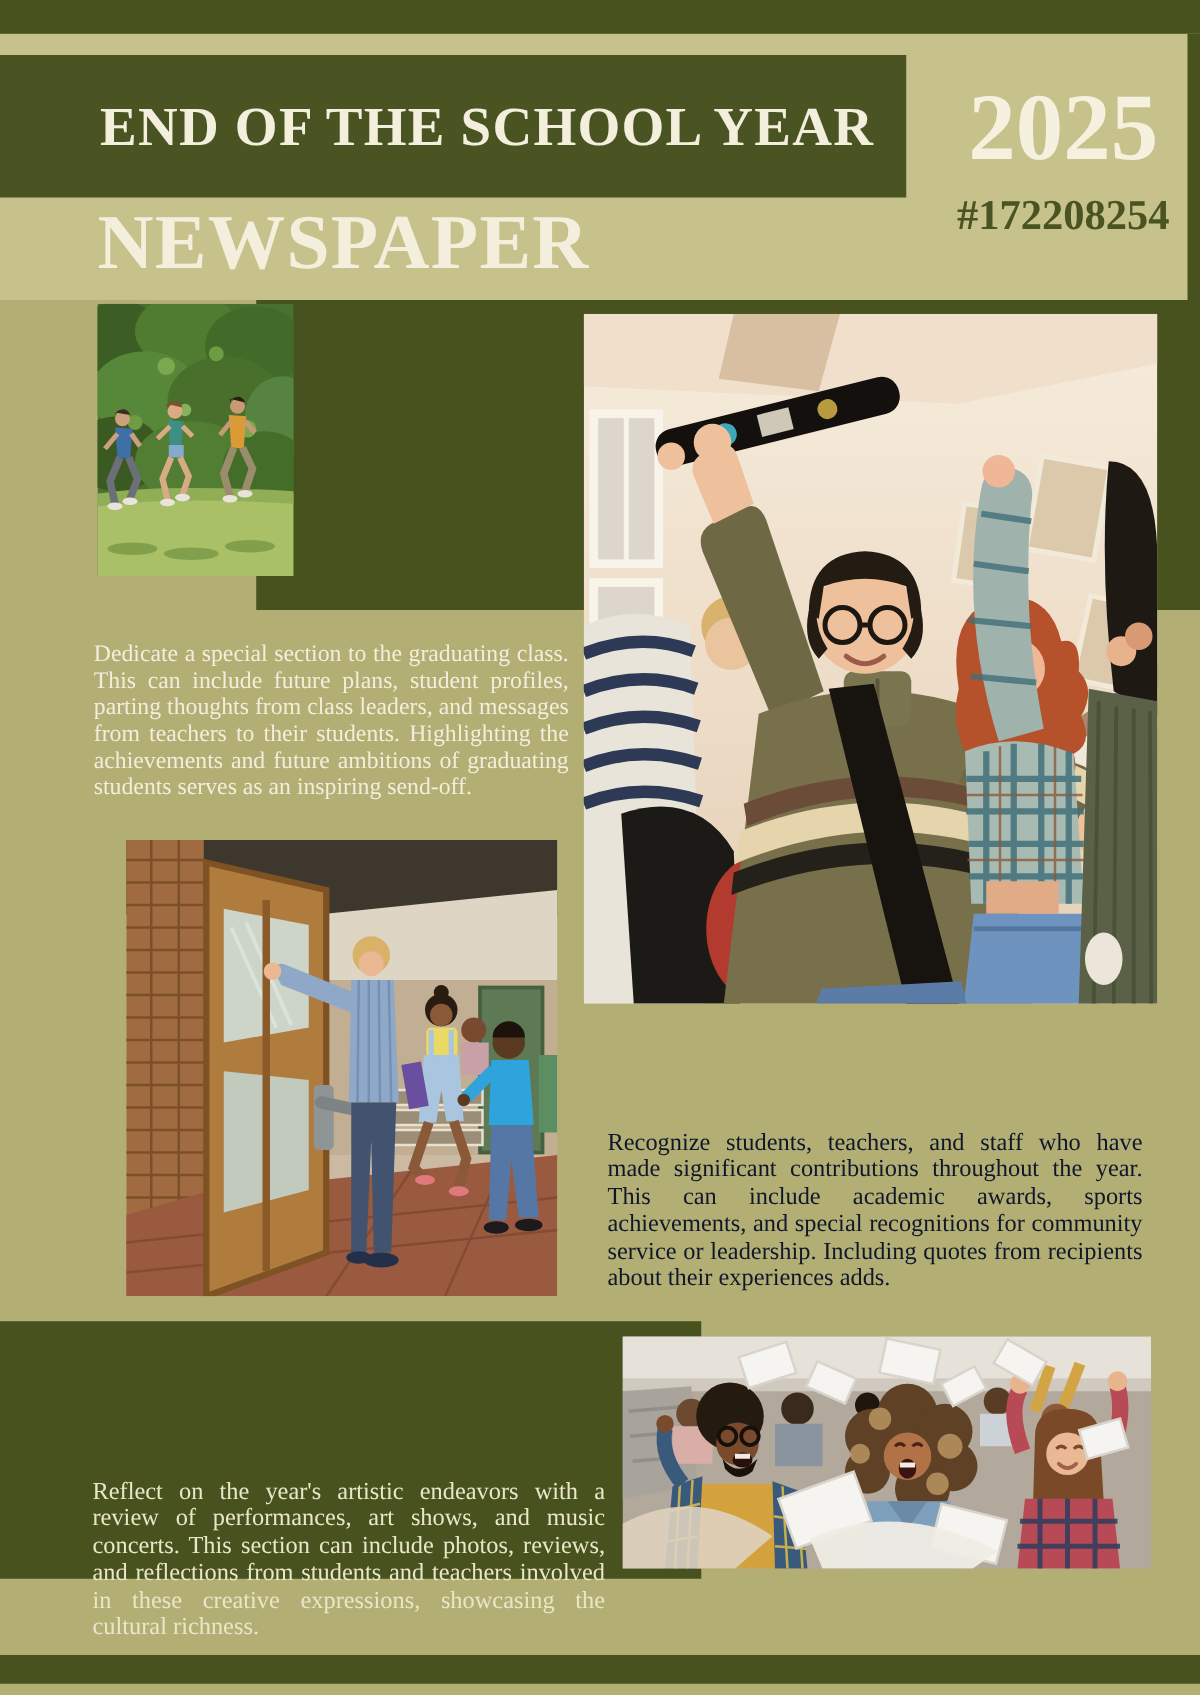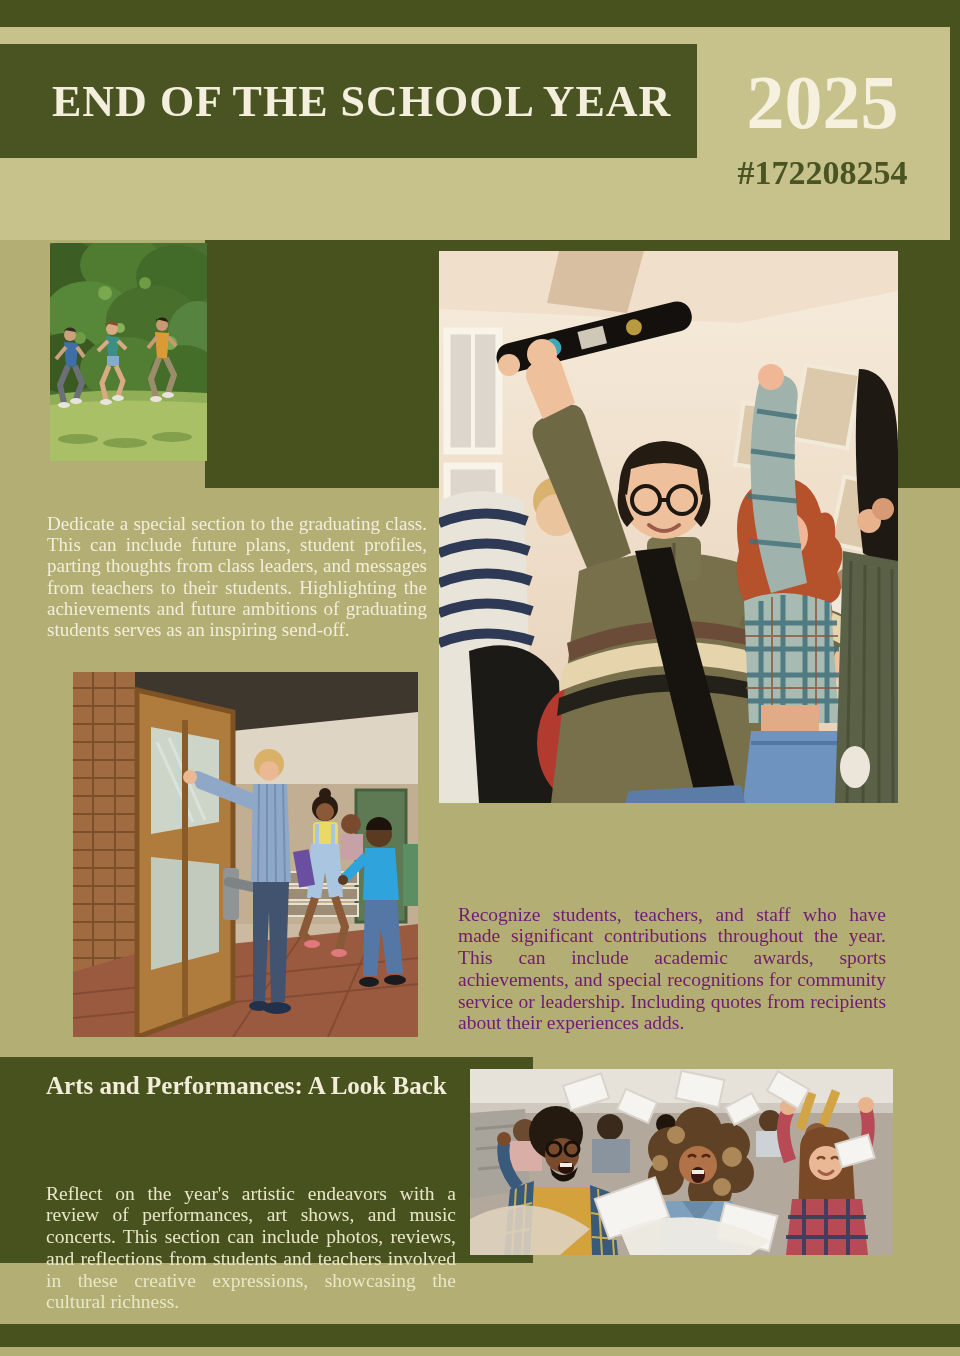--- a/index.html
+++ b/index.html
@@ -1,41 +1,41 @@
 <!DOCTYPE html>
 <html><head>
 <meta charset="utf-8">
 <style>
   html,body{margin:0;padding:0;background:#888;}
   .page{
     position:relative;width:960px;height:1356px;margin:0 auto;
     background:#b2ae74;overflow:hidden;
     font-family:"Liberation Serif","DejaVu Serif",serif;
   }
-  .abs{position:absolute;}
+  .abs{position:absolute;padding-left:28px;}
   .topbar{left:0;top:0;width:960px;height:27px;background:#48521f;}
   .header{left:0;top:27px;width:950px;height:213px;background:#c7c28c;}
   .rightborder{left:950px;top:27px;width:10px;height:213px;background:#48521f;}
   .banner{left:0;top:44px;width:697px;height:114px;background:#4a5422;display:flex;align-items:center;}
   .banner-title{color:#f4efdc;font-weight:bold;font-size:44px;letter-spacing:1px;padding-left:52px;white-space:nowrap;}
   .year{left:695px;top:60px;width:255px;height:84px;display:flex;align-items:center;justify-content:center;
         color:#f6f1de;font-weight:bold;font-size:76px;}
   .issue{left:695px;top:153px;width:255px;height:40px;display:flex;align-items:center;justify-content:center;
          color:#4a5422;font-weight:bold;font-size:34px;}
   .np-title{left:50px;top:152px;color:#f4efdc;font-weight:bold;font-size:62px;line-height:84px;letter-spacing:1px;white-space:nowrap;}
   .panel1{left:205px;top:240px;width:755px;height:248px;background:#48521f;}
   .arts-panel{left:0;top:1057px;width:533px;height:206px;background:#48521f;}
   .bottomband{left:0;top:1324px;width:960px;height:23px;background:#48521f;}
   .photo{overflow:hidden;}
   .photo svg{display:block;width:100%;height:100%;}
   .p-body{color:#f1ecd7;text-align:justify;}
   .p1{left:227px;top:252px;width:196px;font-size:17px;line-height:19.4px;}
   .p2{left:47px;top:494px;width:380px;font-size:19px;line-height:21.2px;color:#f3eedb;}
   .awards-h{left:458px;top:812px;width:450px;font-size:27px;line-height:31px;font-weight:bold;color:#f2edd8;}
-  .awards-b{left:458px;top:884px;width:428px;font-size:19.5px;line-height:21.8px;color:#701a75;}
+  .awards-b{left:458px;top:884px;width:428px;font-size:19.5px;line-height:21.8px;color:#0f172a;}
   .arts-h{left:46px;top:1072px;font-size:25px;font-weight:bold;color:#f2edd8;white-space:nowrap;}
   .arts-b{left:46px;top:1163px;width:410px;font-size:19.5px;line-height:21.8px;color:#e9e7c8;}
   .ph-trees{left:50px;top:243px;width:157px;height:218px;}
   .ph-cele{left:439px;top:251px;width:459px;height:552px;}
   .ph-door{left:73px;top:672px;width:345px;height:365px;}
   .ph-papers{left:470px;top:1069px;width:423px;height:186px;}
 </style>
 </head>
 <body>
 
@@ -43,20 +43,21 @@
 
   <div class="abs header"></div>
   <div class="abs topbar"></div>
   <div class="abs rightborder"></div>
 
   <div class="abs banner">
     <span class="banner-title">END OF THE SCHOOL YEAR</span>
   </div>
   <div class="abs year">2025</div>
   <div class="abs issue">#172208254</div>
+  <div class="abs np-title">NEWSPAPER</div>
 
   <div class="abs panel1"></div>
 
   <div class="abs photo ph-trees">
     <svg viewBox="0 0 157 218" preserveAspectRatio="none">
       <rect width="157" height="218" fill="#4a7030"></rect>
       <ellipse cx="18" cy="28" rx="36" ry="30" fill="#3c5d24"></ellipse>
       <ellipse cx="72" cy="22" rx="42" ry="30" fill="#507c31"></ellipse>
       <ellipse cx="126" cy="34" rx="40" ry="32" fill="#426a28"></ellipse>
       <ellipse cx="38" cy="72" rx="44" ry="34" fill="#578738"></ellipse>
@@ -311,21 +312,20 @@
       <path d="M292 228 L324 228 L330 302 L314 302 L308 256 L304 304 L290 304 Z" fill="#5577a5"></path>
       <ellipse cx="322" cy="308" rx="11" ry="5" fill="#1b1b1f"></ellipse>
       <ellipse cx="296" cy="310" rx="10" ry="5" fill="#1b1b1f"></ellipse>
       <rect x="330" y="172" width="15" height="62" fill="#5b8e62"></rect>
     </svg>
   </div>
 
   <p class="abs p-body awards-b">Recognize students, teachers, and staff who have made significant contributions throughout the year. This can include academic awards, sports achievements, and special recognitions for community service or leadership. Including quotes from recipients about their experiences adds.</p>
 
   <div class="abs arts-panel"></div>
-  <h2 class="abs arts-h" style="margin:0;">Arts and Performances: A Look Back</h2>
   <p class="abs p-body arts-b">Reflect on the year's artistic endeavors with a review of performances, art shows, and music concerts. This section can include photos, reviews, and reflections from students and teachers involved in these creative expressions, showcasing the cultural richness.</p>
 
   <div class="abs photo ph-papers">
     <svg viewBox="0 0 423 186" preserveAspectRatio="none">
       <rect width="423" height="186" fill="#b3a89c"></rect>
       <rect width="423" height="34" fill="#e6e2da"></rect>
       <rect y="34" width="423" height="10" fill="#cfc9bf"></rect>
       <path d="M0 44 L55 40 L60 120 L0 130 Z" fill="#a8a49c"></path>
       <path d="M5 60 L52 56 M6 80 L54 76 M8 100 L56 96" stroke="#948f86" stroke-width="3"></path>
       <circle cx="55" cy="62" r="12" fill="#6b4a30"></circle>

